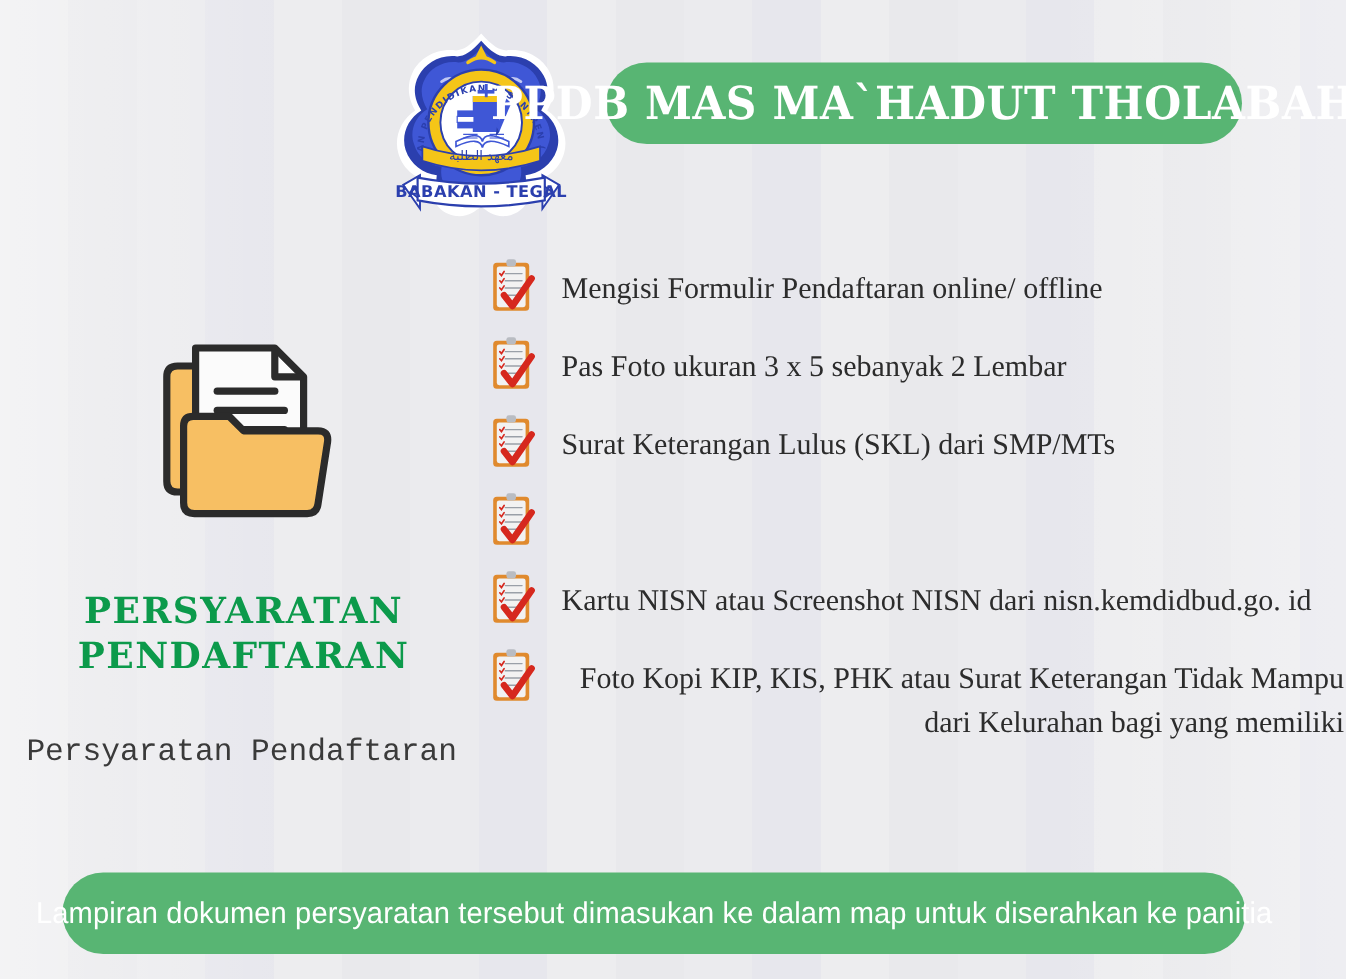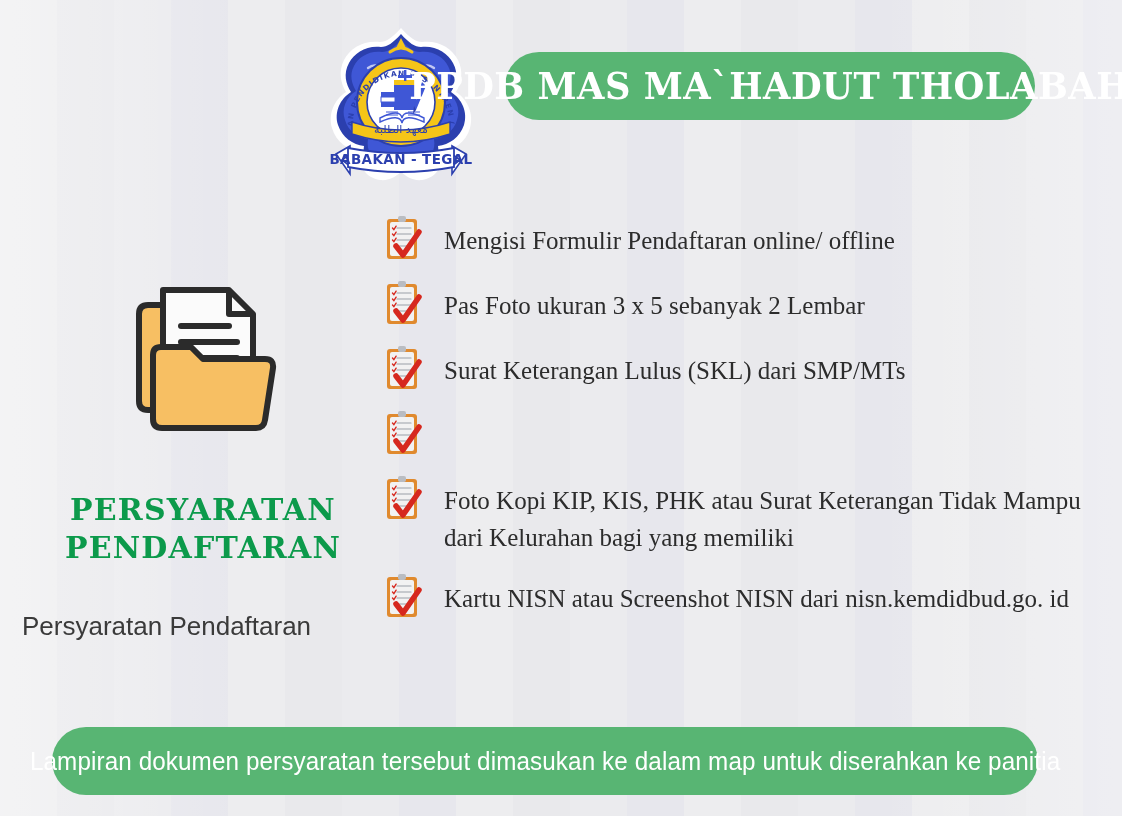--- a/index.html
+++ b/index.html
@@ -99,33 +99,34 @@
     letter-spacing: 1.2px;
   }
   .left-heading .l2 { display: block; }
 
   .left-sub {
     position: absolute;
     left: 22px;
     top: 608px;
     width: 400px;
     color: #3a3a3a;
-    font-family: Liberation Sans, sans-serif;
+    font-family: Liberation Mono, monospace;
     font-size: 26px;
     line-height: 1.42;
     font-weight: 400;
   }
   .left-sub .s2 { display: block; }
 
   
   .req-list {
     position: absolute;
-    left: 384px;
+    left: 408px;
     top: 214px;
     width: 712px;
+    text-align: right;
   }
   .req-item {
     display: flex;
     align-items: flex-start;
     margin-bottom: 16px;
   }
   .req-item:last-child { margin-bottom: 0; }
 
   .clip-icon {
     flex: 0 0 auto;
@@ -380,44 +381,44 @@
               <line x1="13" y1="31" x2="27" y2="31"></line>
           </g>
           <g stroke="#d6281e" stroke-width="1.4" fill="none" stroke-linecap="round">
             <path d="M8.5 13 l 1.4 1.6 l 2.2 -3.4"></path>
               <path d="M8.5 19 l 1.4 1.6 l 2.2 -3.4"></path>
             <path d="M8.5 25 l 1.4 1.6 l 2.2 -3.4"></path>
           </g>
           <path d="M12 31 l 7 9 l 16 -23" stroke="#d6281e" stroke-width="5.5" fill="none" stroke-linecap="round" stroke-linejoin="round"></path>
         </svg>
       </span>
+      <span class="req-text">Kartu NISN atau Screenshot NISN dari nisn.kemdidbud.go. id</span>
+    </div>
+
+    <div class="req-item">
+      <span class="clip-icon">
+        <svg width="42" height="48" viewBox="0 0 42 48" xmlns="http://www.w3.org/2000/svg">
+          <rect x="3" y="4" width="30" height="40" rx="3" fill="#e08a2e"></rect>
+          <rect x="6" y="7" width="24" height="34" rx="2" fill="#f2f2f2"></rect>
+          <rect x="14" y="1" width="8" height="6" rx="2" fill="#b9bcc2"></rect>
+          <g stroke="#9aa0a8" stroke-width="1.2" stroke-linecap="round">
+            <line x1="13" y1="13" x2="27" y2="13"></line>
+              <line x1="13" y1="19" x2="27" y2="19"></line>
+            <line x1="13" y1="25" x2="27" y2="25"></line>
+              <line x1="13" y1="31" x2="27" y2="31"></line>
+          </g>
+          <g stroke="#d6281e" stroke-width="1.4" fill="none" stroke-linecap="round">
+            <path d="M8.5 13 l 1.4 1.6 l 2.2 -3.4"></path>
+              <path d="M8.5 19 l 1.4 1.6 l 2.2 -3.4"></path>
+            <path d="M8.5 25 l 1.4 1.6 l 2.2 -3.4"></path>
+          </g>
+          <path d="M12 31 l 7 9 l 16 -23" stroke="#d6281e" stroke-width="5.5" fill="none" stroke-linecap="round" stroke-linejoin="round"></path>
+        </svg>
+      </span>
       <span class="req-text">Foto Kopi KIP, KIS, PHK atau Surat Keterangan Tidak Mampu dari Kelurahan bagi yang memiliki</span>
-    </div>
-
-    <div class="req-item">
-      <span class="clip-icon">
-        <svg width="42" height="48" viewBox="0 0 42 48" xmlns="http://www.w3.org/2000/svg">
-          <rect x="3" y="4" width="30" height="40" rx="3" fill="#e08a2e"></rect>
-          <rect x="6" y="7" width="24" height="34" rx="2" fill="#f2f2f2"></rect>
-          <rect x="14" y="1" width="8" height="6" rx="2" fill="#b9bcc2"></rect>
-          <g stroke="#9aa0a8" stroke-width="1.2" stroke-linecap="round">
-            <line x1="13" y1="13" x2="27" y2="13"></line>
-              <line x1="13" y1="19" x2="27" y2="19"></line>
-            <line x1="13" y1="25" x2="27" y2="25"></line>
-              <line x1="13" y1="31" x2="27" y2="31"></line>
-          </g>
-          <g stroke="#d6281e" stroke-width="1.4" fill="none" stroke-linecap="round">
-            <path d="M8.5 13 l 1.4 1.6 l 2.2 -3.4"></path>
-              <path d="M8.5 19 l 1.4 1.6 l 2.2 -3.4"></path>
-            <path d="M8.5 25 l 1.4 1.6 l 2.2 -3.4"></path>
-          </g>
-          <path d="M12 31 l 7 9 l 16 -23" stroke="#d6281e" stroke-width="5.5" fill="none" stroke-linecap="round" stroke-linejoin="round"></path>
-        </svg>
-      </span>
-      <span class="req-text">Kartu NISN atau Screenshot NISN dari nisn.kemdidbud.go. id</span>
     </div>
 
   </div>
 
   <div class="bottom-banner">
     <span class="bb-text">Lampiran dokumen persyaratan tersebut dimasukan ke dalam map untuk diserahkan ke panitia</span>
   </div>
 
 </div>
 

